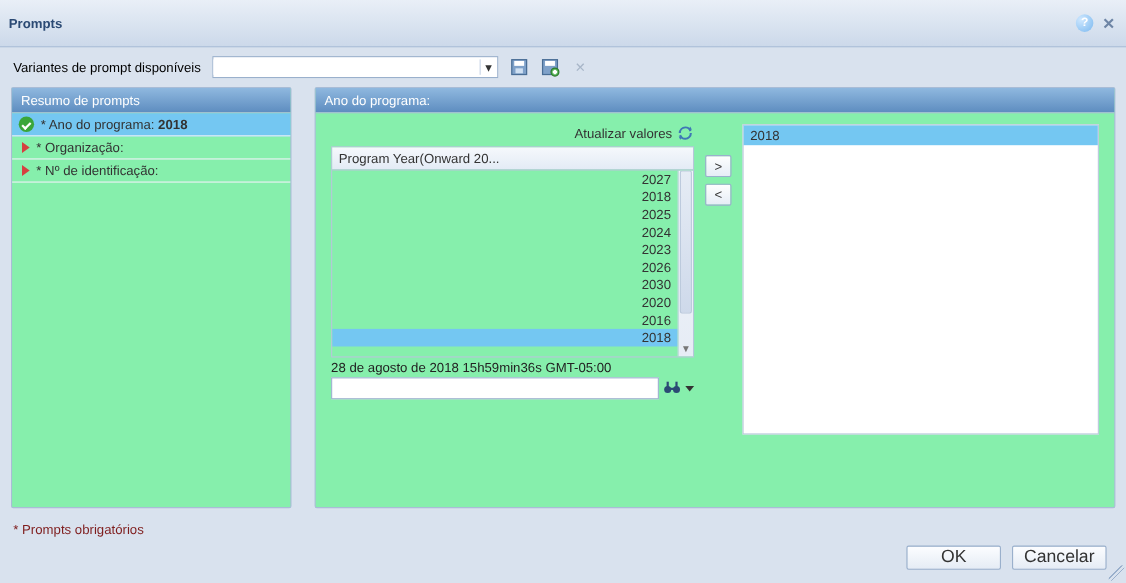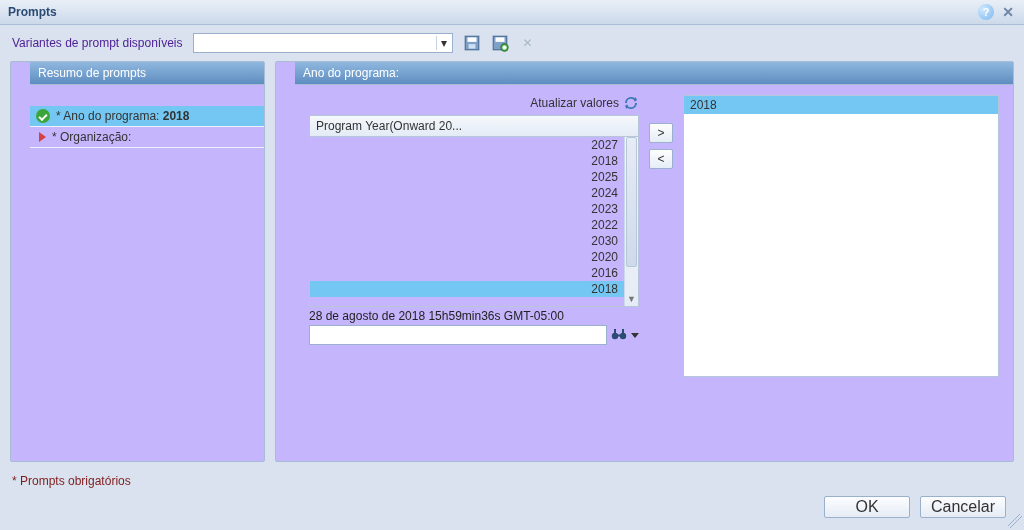--- a/index.html
+++ b/index.html
@@ -16,21 +16,21 @@
   }
   .window {
     width: 1024px;
     height: 530px;
     display: flex;
     flex-direction: column;
   }
   .titlebar {
     background: linear-gradient(#e9eff7, #ccd9ea);
     border-bottom: 1px solid #a9bcd6;
-    height: 25px;
+    height: 43px;
     display: flex;
     align-items: center;
     padding: 0 8px;
     justify-content: space-between;
   }
   .titlebar .title {
     font-weight: bold;
     color: #2b4a74;
   }
   .titlebar .title-actions { display:flex; align-items:center; gap:6px; }
@@ -42,45 +42,45 @@
     cursor:pointer;
   }
   .titlebar .close-icon {
     width:16px; height:16px; color:#6e85a5; font-weight:bold; font-size:14px;
     display:flex; align-items:center; justify-content:center; cursor:pointer;
   }
   .toolbar {
     display:flex; align-items:center; gap:10px;
     padding: 8px 12px;
   }
-  .toolbar-label { color:#4c1d95;text-align:center; }
+  .toolbar-label { color:#000000;text-align:center; }
   .combo {
     display:flex; align-items:center;
     background:#fff; border:1px solid #9ab0cc; height:20px; width:260px;
   }
   .combo input { flex:1; border:none; outline:none; font-size:12px; padding:0 4px; }
   .combo .dd { width:16px; text-align:center; border-left:1px solid #c6d3e5; color:#333; cursor:pointer;}
   .tool-ico { width:18px; height:18px; display:flex; align-items:center; justify-content:center; cursor:pointer; color:#5a738f;}
   .tool-ico.disabled { color:#a8b6c8; cursor:default;}
   .main-area {
     flex:1; display:flex; gap:10px; padding:0 10px 6px 10px;
   }
   .panel {
-    background:#c4b5fd; border:1px solid #a9bcd6; border-radius:2px;
-    display:flex; flex-direction:column;padding-left:19px;
+    background:#86efac; border:1px solid #a9bcd6; border-radius:2px;
+    display:flex; flex-direction:column;
   }
   .panel.left { width:255px; }
-  .panel.right { flex:1; position:relative;}
+  .panel.right { flex:1; position:relative;margin-left:11px;}
   .panel-header {
     background:linear-gradient(#8fb8df,#5e8dc0);
     color:#fff; font-weight:normal;
     padding:4px 8px; font-size:12px;
     border-bottom:1px solid #a9bcd6;
   }
-  .prompt-list { flex:1;margin-top:21px; }
+  .prompt-list { flex:1; }
   .prompt-row {
     display:flex; align-items:center; gap:6px;
     padding:3px 6px; border-bottom:1px solid #eef2f8;
     cursor:pointer;
   }
   .prompt-row.selected { background:#74c7f2; }
   .ico-check {
     width:14px; height:14px; border-radius:50%;
     background:#3aa63a; position:relative;
   }
@@ -198,20 +198,24 @@
     <div class="panel left">
       <div class="panel-header">Resumo de prompts</div>
       <div class="prompt-list" id="prompt-list">
           <div class="prompt-row selected">
             <span class="ico-check"></span>
             <span class="prompt-text">* Ano do programa: <b>2018</b></span>
           </div>
           <div class="prompt-row">
             <span class="ico-arrow"></span>
             <span class="prompt-text">* Organização:</span>
+          </div>
+          <div class="prompt-row">
+            <span class="ico-arrow"></span>
+            <span class="prompt-text">* Nº de identificação:</span>
           </div>
         </div>
     </div>
 
     <div class="panel right">
       <div class="panel-header">Ano do programa:</div>
       <div class="right-body">
         <div class="col-available">
           <div class="refresh-row">
             <span>Atualizar valores</span>
@@ -226,21 +230,21 @@
           </div>
           <div class="grid">
             <div class="grid-header">Program Year(Onward 20...</div>
             <div class="grid-body">
               <div class="grid-rows" id="grid-rows">
                   <div class="grid-row">2027</div>
                   <div class="grid-row">2018</div>
                   <div class="grid-row">2025</div>
                   <div class="grid-row">2024</div>
                   <div class="grid-row">2023</div>
-                  <div class="grid-row">2022</div>
+                  <div class="grid-row">2026</div>
                   <div class="grid-row">2030</div>
                   <div class="grid-row">2020</div>
                   <div class="grid-row">2016</div>
                   <div class="grid-row selected">2018</div>
                 </div>
               <div class="grid-scrollbar">
                 <div class="thumb"></div>
                 <div class="arrow-down">▼</div>
               </div>
             </div>

